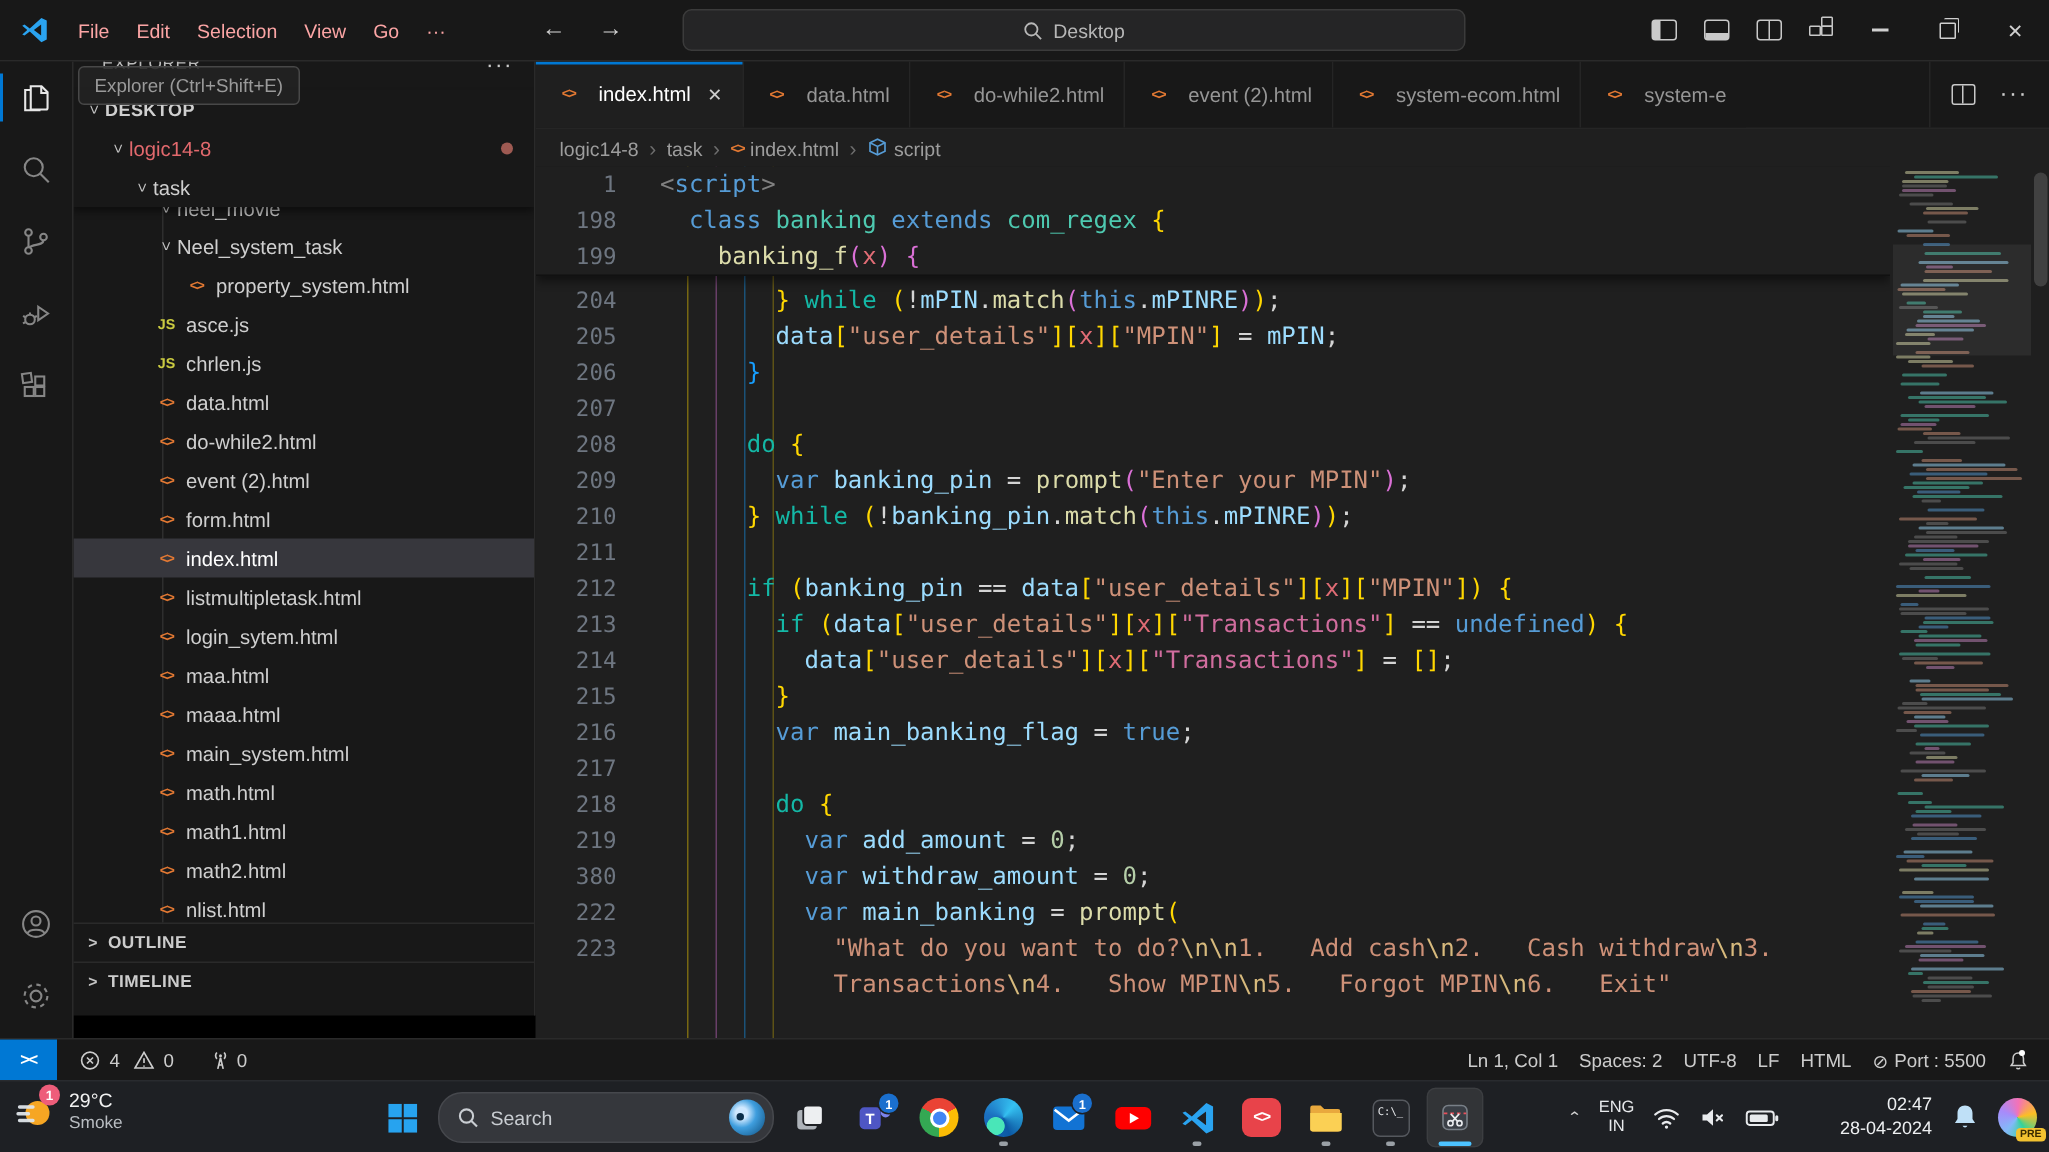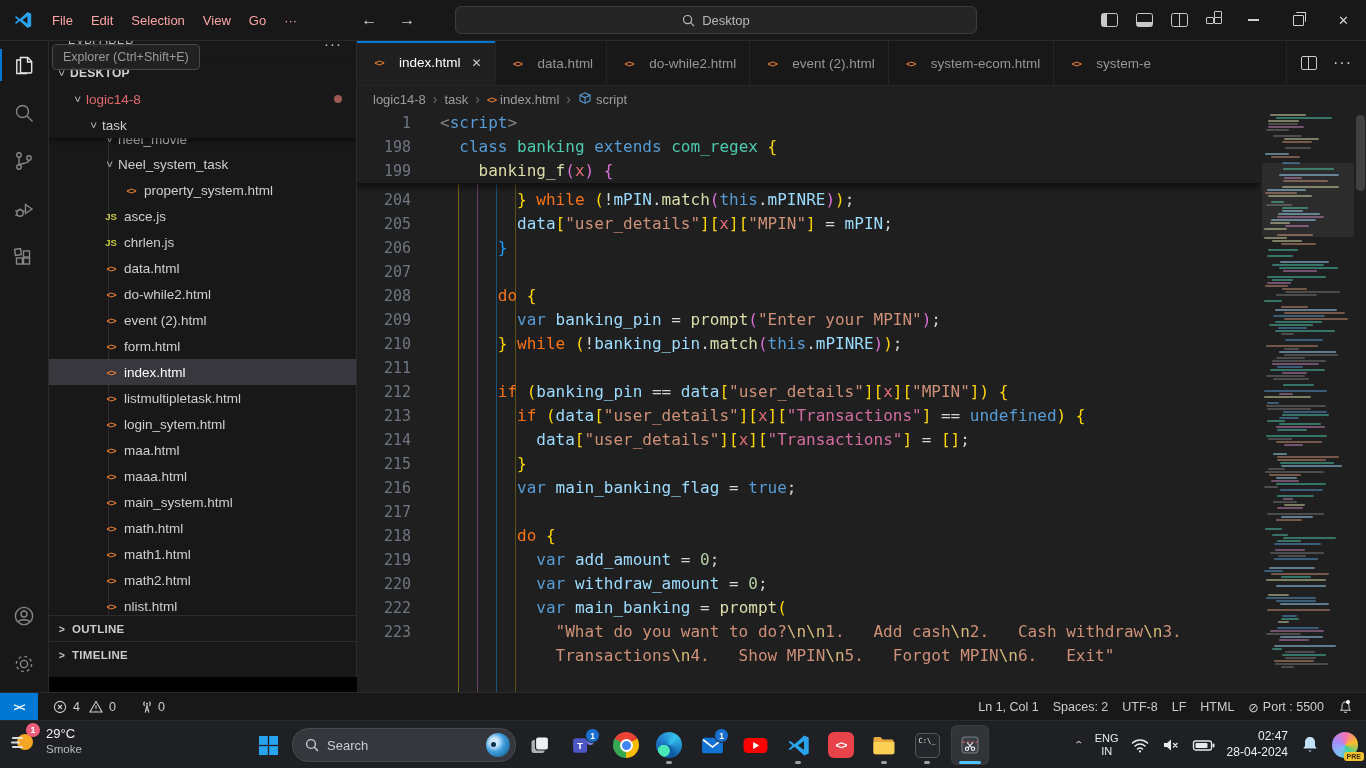--- a/index.html
+++ b/index.html
@@ -85,21 +85,21 @@
   .bc-ico-html{color:#e37933;font-weight:bold;font-size:9.5px;letter-spacing:-1px;}
 
   
   #code-area{position:absolute;top:70px;left:0;right:106px;bottom:0;overflow:hidden;font-family:"DejaVu Sans Mono",monospace;font-size:16px;}
   .cl{height:24px;line-height:24px;display:flex;white-space:pre;}
   .cl .ln{width:54px;text-align:right;color:#6e7681;flex:0 0 54px;font-size:15px;}
   .cl .ct{padding-left:29px;}
   #sticky{position:relative;background:#1f1f1f;box-shadow:0 4px 6px rgba(0,0,0,.45);z-index:4;border-bottom:1px solid #111;}
   #body-lines{position:relative;padding-top:4px;}
   .iguide{position:absolute;top:0;bottom:0;width:1px;opacity:.4;}
-  .tk-kw{color:#569cd6}.tk-ctl{color:#f97316}.tk-cls{color:#4ec9b0}.tk-fn{color:#dcdcaa}
+  .tk-kw{color:#569cd6}.tk-ctl{color:#14b8a6}.tk-cls{color:#4ec9b0}.tk-fn{color:#dcdcaa}
   .tk-vr{color:#9cdcfe}.tk-str{color:#ce9178}.tk-strp{color:#d16d9e}.tk-esc{color:#d7ba7d}
   .tk-num{color:#b5cea8}.tk-pun{color:#808080}.tk-wht{color:#d4d4d4}
   .tk-b1{color:#ffd700}.tk-b2{color:#da70d6}.tk-b3{color:#179fff}.tk-prm{color:#e06c75}
 
   
   #minimap{position:absolute;top:70px;right:12px;width:92px;bottom:0;overflow:hidden;}
   .mm-row{height:2px;margin-bottom:1px;border-radius:1px;}
   #mm-band{position:absolute;left:0;right:0;top:52px;height:74px;background:rgba(255,255,255,.06);}
   #vscroll{position:absolute;top:74px;right:1px;width:9px;height:76px;background:rgba(121,121,121,.38);border-radius:5px;}
 
@@ -141,21 +141,21 @@
            background:radial-gradient(circle at 30% 72%,#49e6b8 0 22%,rgba(0,0,0,0) 24%),
                       conic-gradient(from 160deg,#0c59a4,#1b70c0,#35c1f1,#0c59a4);}
   .codered-ic{width:26px;height:26px;border-radius:6px;background:#e8434a;color:#fff;font-weight:bold;font-size:11px;
               display:flex;align-items:center;justify-content:center;letter-spacing:-1px;}
   .term-ic{width:25px;height:25px;border-radius:5px;background:#24262b;border:1px solid #55585e;color:#e8eaed;
            font-family:"DejaVu Sans Mono",monospace;font-size:7px;display:flex;align-items:flex-start;justify-content:flex-start;
            padding:3px 0 0 3px;box-sizing:border-box;}
   #tray{position:absolute;right:8px;top:0;height:48px;display:flex;align-items:center;gap:11px;color:#e8eaed;}
   #tray-chevron{font-size:12px;color:#d5d5d5;transform:scaleY(.8);}
   #lang{font-size:11px;line-height:1.2;text-align:center;color:#e8eaed;}
-  #clock{font-size:12px;line-height:1.3;text-align:right;color:#eef0f2;}
+  #clock{font-size:12px;line-height:1.3;text-align:right;color:#eef0f2;margin-left:29px;}
   #copilot{width:26px;height:26px;border-radius:50%;position:relative;
            background:conic-gradient(from 220deg,#83b9f9,#a78bfa,#f472b6,#fbbf24,#34d399,#83b9f9);}
   #copilot .pre{position:absolute;bottom:-3px;right:-6px;background:#f2c230;color:#3a2c00;font-size:7px;font-weight:bold;
                 padding:1px 3px;border-radius:3px;}
 </style>
 </head>
 <body>
 
 <div id="titlebar">
   <svg id="vscode-logo" viewBox="0 0 24 24">
@@ -454,21 +454,21 @@
         <div class="cl"><span class="ln">210</span><span class="ct"><span class="tk-wht">      </span><span class="tk-b1">}</span><span class="tk-wht"> </span><span class="tk-ctl">while</span><span class="tk-wht"> </span><span class="tk-b1">(</span><span class="tk-wht">!</span><span class="tk-vr">banking_pin</span><span class="tk-wht">.</span><span class="tk-fn">match</span><span class="tk-b2">(</span><span class="tk-kw">this</span><span class="tk-wht">.</span><span class="tk-vr">mPINRE</span><span class="tk-b2">)</span><span class="tk-b1">)</span><span class="tk-wht">;</span></span></div>
         <div class="cl"><span class="ln">211</span><span class="ct"></span></div>
         <div class="cl"><span class="ln">212</span><span class="ct"><span class="tk-wht">      </span><span class="tk-ctl">if</span><span class="tk-wht"> </span><span class="tk-b1">(</span><span class="tk-vr">banking_pin</span><span class="tk-wht"> == </span><span class="tk-vr">data</span><span class="tk-b1">[</span><span class="tk-str">"user_details"</span><span class="tk-b1">][</span><span class="tk-prm">x</span><span class="tk-b1">][</span><span class="tk-str">"MPIN"</span><span class="tk-b1">])</span><span class="tk-wht"> </span><span class="tk-b1">{</span></span></div>
         <div class="cl"><span class="ln">213</span><span class="ct"><span class="tk-wht">        </span><span class="tk-ctl">if</span><span class="tk-wht"> </span><span class="tk-b1">(</span><span class="tk-vr">data</span><span class="tk-b1">[</span><span class="tk-str">"user_details"</span><span class="tk-b1">][</span><span class="tk-prm">x</span><span class="tk-b1">][</span><span class="tk-strp">"Transactions"</span><span class="tk-b1">]</span><span class="tk-wht"> == </span><span class="tk-kw">undefined</span><span class="tk-b1">)</span><span class="tk-wht"> </span><span class="tk-b1">{</span></span></div>
         <div class="cl"><span class="ln">214</span><span class="ct"><span class="tk-wht">          </span><span class="tk-vr">data</span><span class="tk-b1">[</span><span class="tk-str">"user_details"</span><span class="tk-b1">][</span><span class="tk-prm">x</span><span class="tk-b1">][</span><span class="tk-strp">"Transactions"</span><span class="tk-b1">]</span><span class="tk-wht"> = </span><span class="tk-b1">[]</span><span class="tk-wht">;</span></span></div>
         <div class="cl"><span class="ln">215</span><span class="ct"><span class="tk-wht">        </span><span class="tk-b1">}</span></span></div>
         <div class="cl"><span class="ln">216</span><span class="ct"><span class="tk-wht">        </span><span class="tk-kw">var</span><span class="tk-wht"> </span><span class="tk-vr">main_banking_flag</span><span class="tk-wht"> = </span><span class="tk-kw">true</span><span class="tk-wht">;</span></span></div>
         <div class="cl"><span class="ln">217</span><span class="ct"></span></div>
         <div class="cl"><span class="ln">218</span><span class="ct"><span class="tk-wht">        </span><span class="tk-ctl">do</span><span class="tk-wht"> </span><span class="tk-b1">{</span></span></div>
         <div class="cl"><span class="ln">219</span><span class="ct"><span class="tk-wht">          </span><span class="tk-kw">var</span><span class="tk-wht"> </span><span class="tk-vr">add_amount</span><span class="tk-wht"> = </span><span class="tk-num">0</span><span class="tk-wht">;</span></span></div>
-        <div class="cl"><span class="ln">220</span><span class="ct"><span class="tk-wht">          </span><span class="tk-kw">var</span><span class="tk-wht"> </span><span class="tk-vr">withdraw_amount</span><span class="tk-wht"> = </span><span class="tk-num">0</span><span class="tk-wht">;</span></span></div>
+        <div class="cl"><span class="ln">380</span><span class="ct"><span class="tk-wht">          </span><span class="tk-kw">var</span><span class="tk-wht"> </span><span class="tk-vr">withdraw_amount</span><span class="tk-wht"> = </span><span class="tk-num">0</span><span class="tk-wht">;</span></span></div>
         <div class="cl"><span class="ln">222</span><span class="ct"><span class="tk-wht">          </span><span class="tk-kw">var</span><span class="tk-wht"> </span><span class="tk-vr">main_banking</span><span class="tk-wht"> = </span><span class="tk-fn">prompt</span><span class="tk-b1">(</span></span></div>
         <div class="cl"><span class="ln">223</span><span class="ct"><span class="tk-wht">            </span><span class="tk-str">"What do you want to do?</span><span class="tk-esc">\n\n</span><span class="tk-str">1.   Add cash</span><span class="tk-esc">\n</span><span class="tk-str">2.   Cash withdraw</span><span class="tk-esc">\n</span><span class="tk-str">3.</span></span></div>
         <div class="cl"><span class="ln"></span><span class="ct"><span class="tk-wht">            </span><span class="tk-str">Transactions</span><span class="tk-esc">\n</span><span class="tk-str">4.   Show MPIN</span><span class="tk-esc">\n</span><span class="tk-str">5.   Forgot MPIN</span><span class="tk-esc">\n</span><span class="tk-str">6.   Exit"</span></span></div>
       </div>
   </div>
 
   <div id="minimap">
     <div id="mm-bars">
         <div class="mm-row"></div>
         <div class="mm-row" style="margin-left: 8px; width: 36px; background: rgb(220, 220, 170); opacity: 0.5;"></div>

